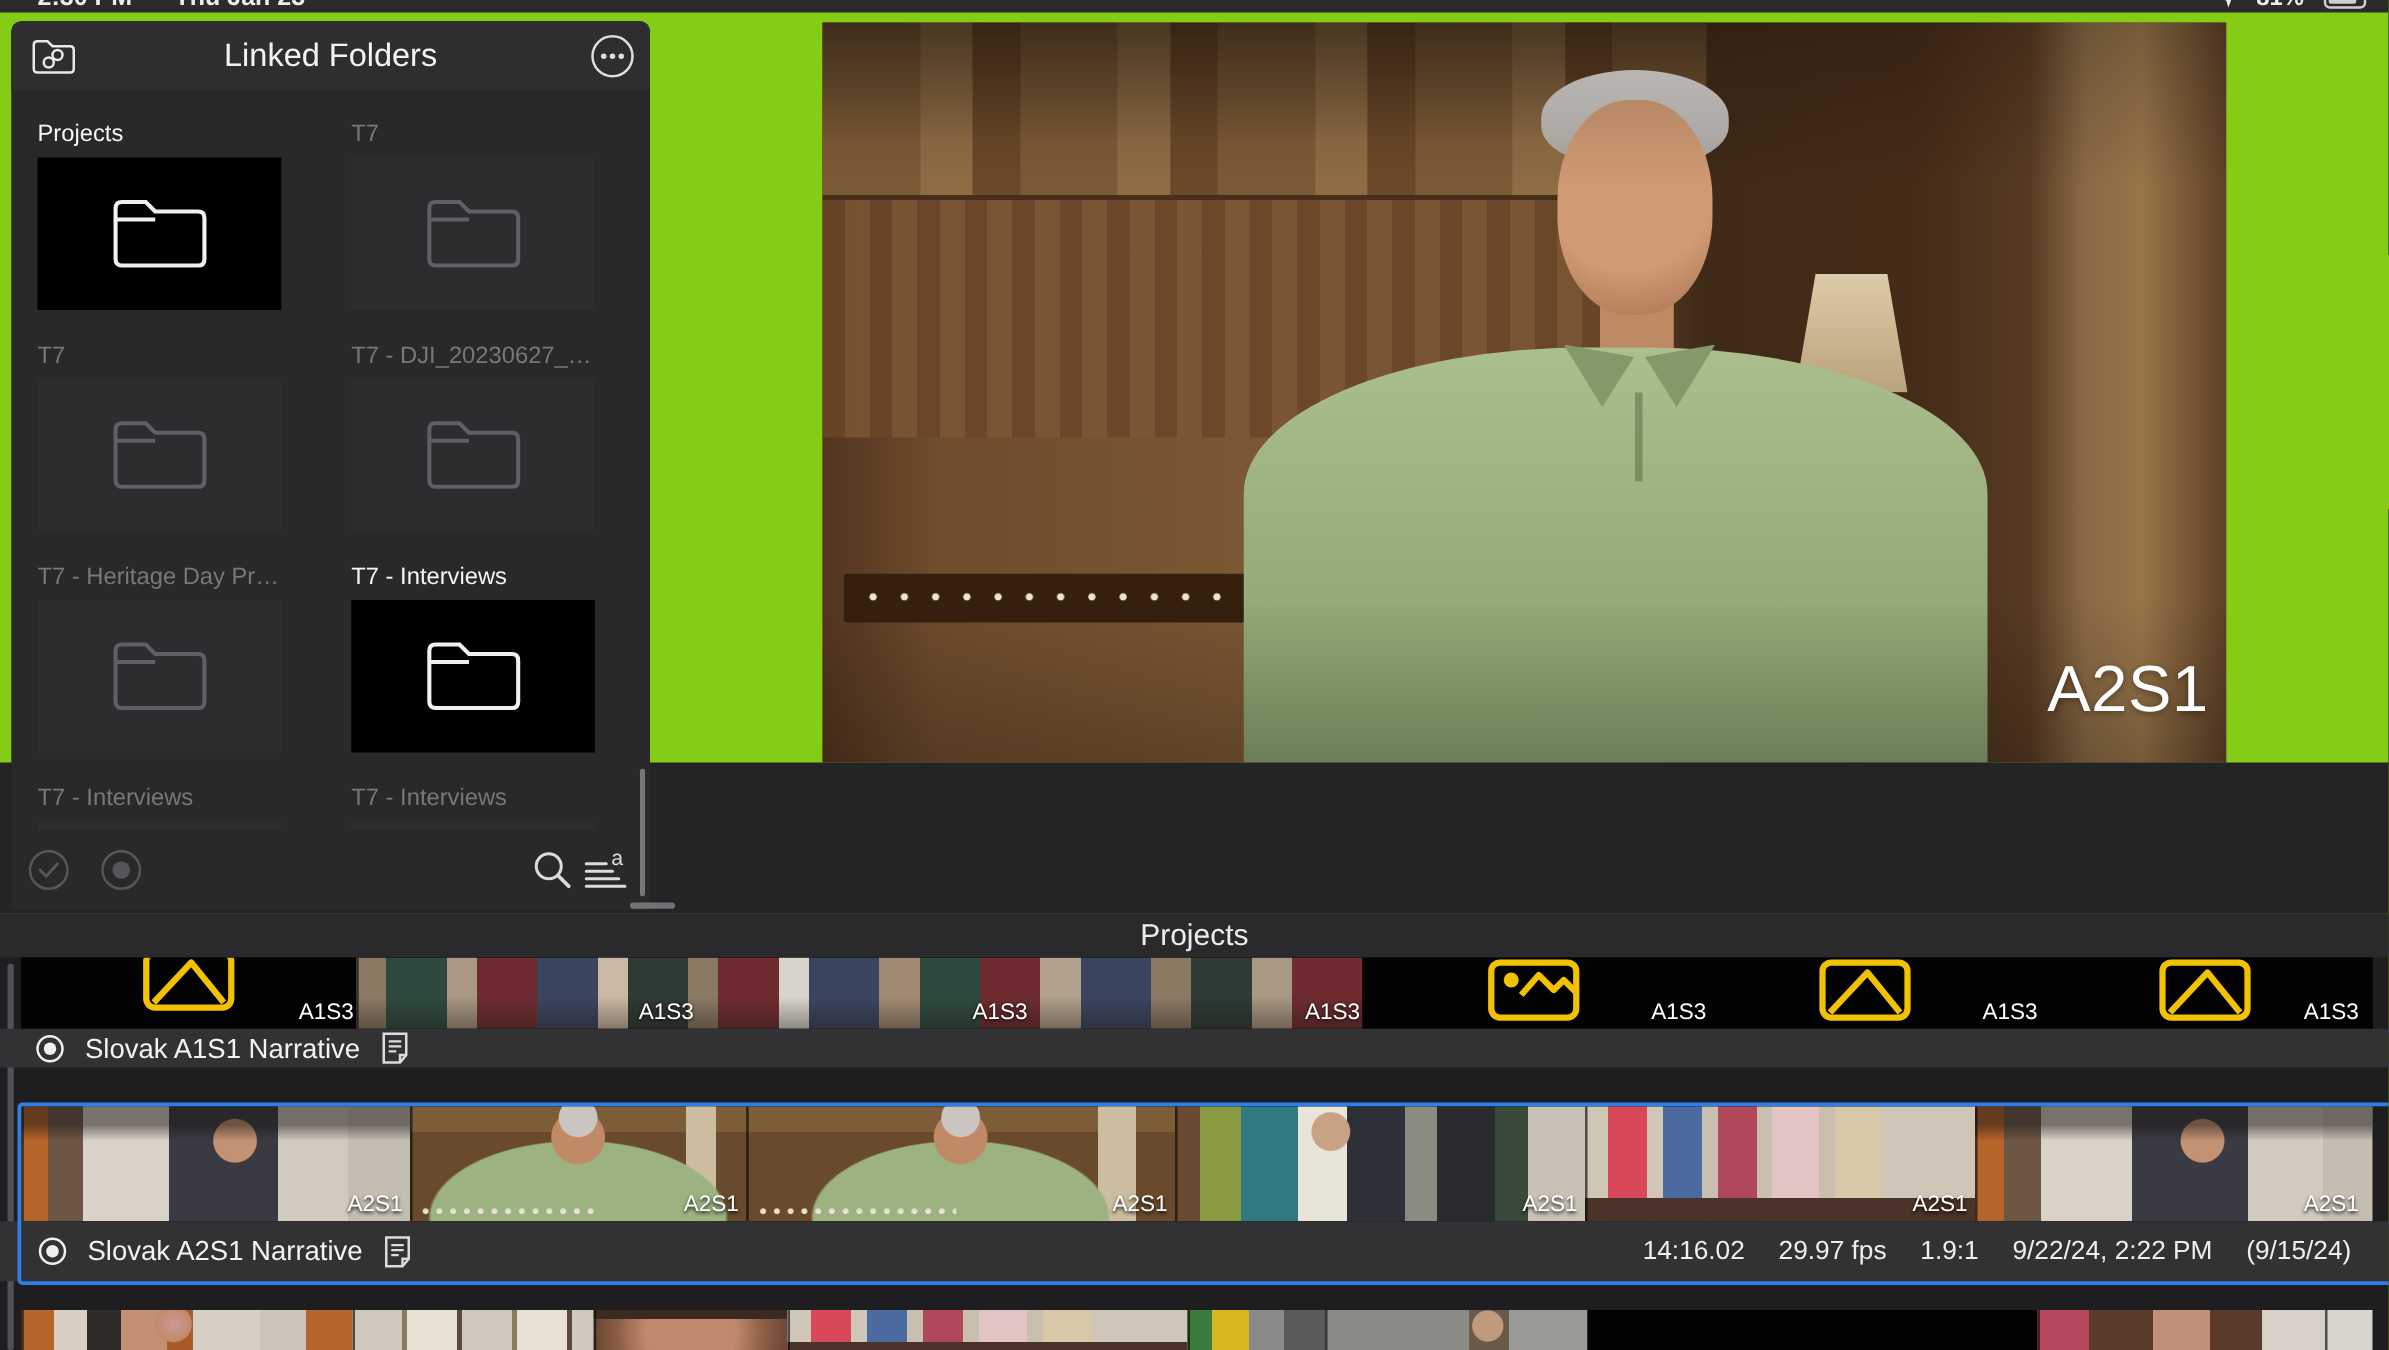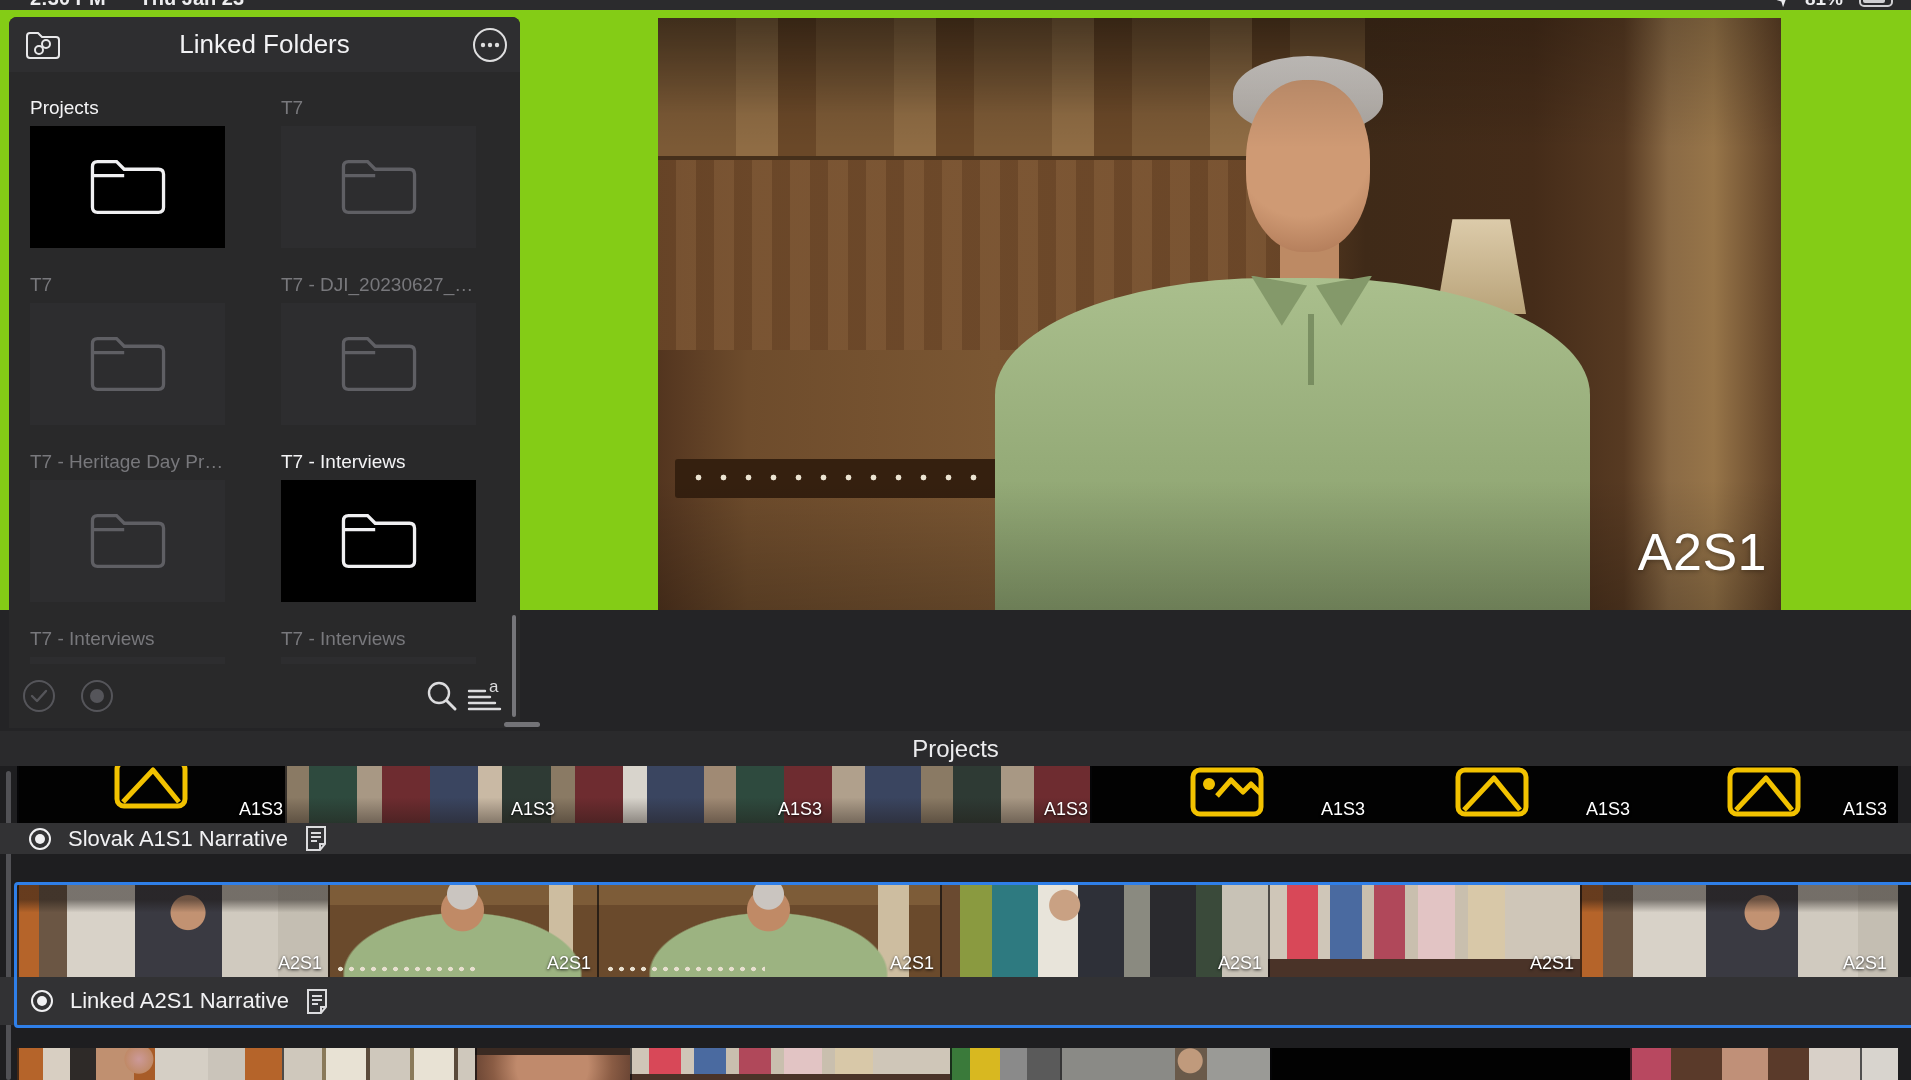--- a/index.html
+++ b/index.html
@@ -355,26 +355,33 @@
       <span class="clip-tag" style="left:1165px;">A2S1</span>
       <span class="clip-tag" style="left:1477px;">A2S1</span>
       <span class="clip-tag" style="left:1790px;">A2S1</span>
     </div>
     <div class="row-bar" style="top:246px;height:48px;">
       <div class="row-name">
         <svg width="24" height="24" viewBox="0 0 24 24">
             <circle cx="12" cy="12" r="10" fill="none" stroke="#f0f0f2" stroke-width="2"></circle>
             <circle cx="12" cy="12" r="5" fill="#f0f0f2"></circle>
           </svg>
-        <span>Linked A2S1 Narrative</span>
+        <span>Slovak A2S1 Narrative</span>
         <svg width="24" height="27" viewBox="0 0 24 27">
             <path d="M3 2 h18 v17 l-5 6 H3 z" fill="none" stroke="#dcdcde" stroke-width="2"></path>
             <path d="M16 25 v-6 h5" fill="none" stroke="#dcdcde" stroke-width="2"></path>
             <path d="M7 8 h10 M7 12 h10 M7 16 h6" stroke="#dcdcde" stroke-width="1.8"></path>
           </svg>
+      </div>
+      <div class="row-meta">
+        <span>14:16.02</span>
+        <span>29.97 fps</span>
+        <span>1.9:1</span>
+        <span>9/22/24, 2:22 PM</span>
+        <span>(9/15/24)</span>
       </div>
     </div>
 
     <div class="strip" style="top:317px;height:32px;">
       <div class="seg sc-orange" style="left:0;width:265px;"></div>
       <div class="seg sc-frames" style="left:265px;width:193px;"></div>
       <div class="seg sc-face" style="left:458px;width:155px;"></div>
       <div class="seg sc-couch" style="left:613px;width:320px;"></div>
       <div class="seg sc-machine" style="left:933px;width:110px;"></div>
       <div class="seg sc-garage" style="left:1043px;width:210px;"></div>

